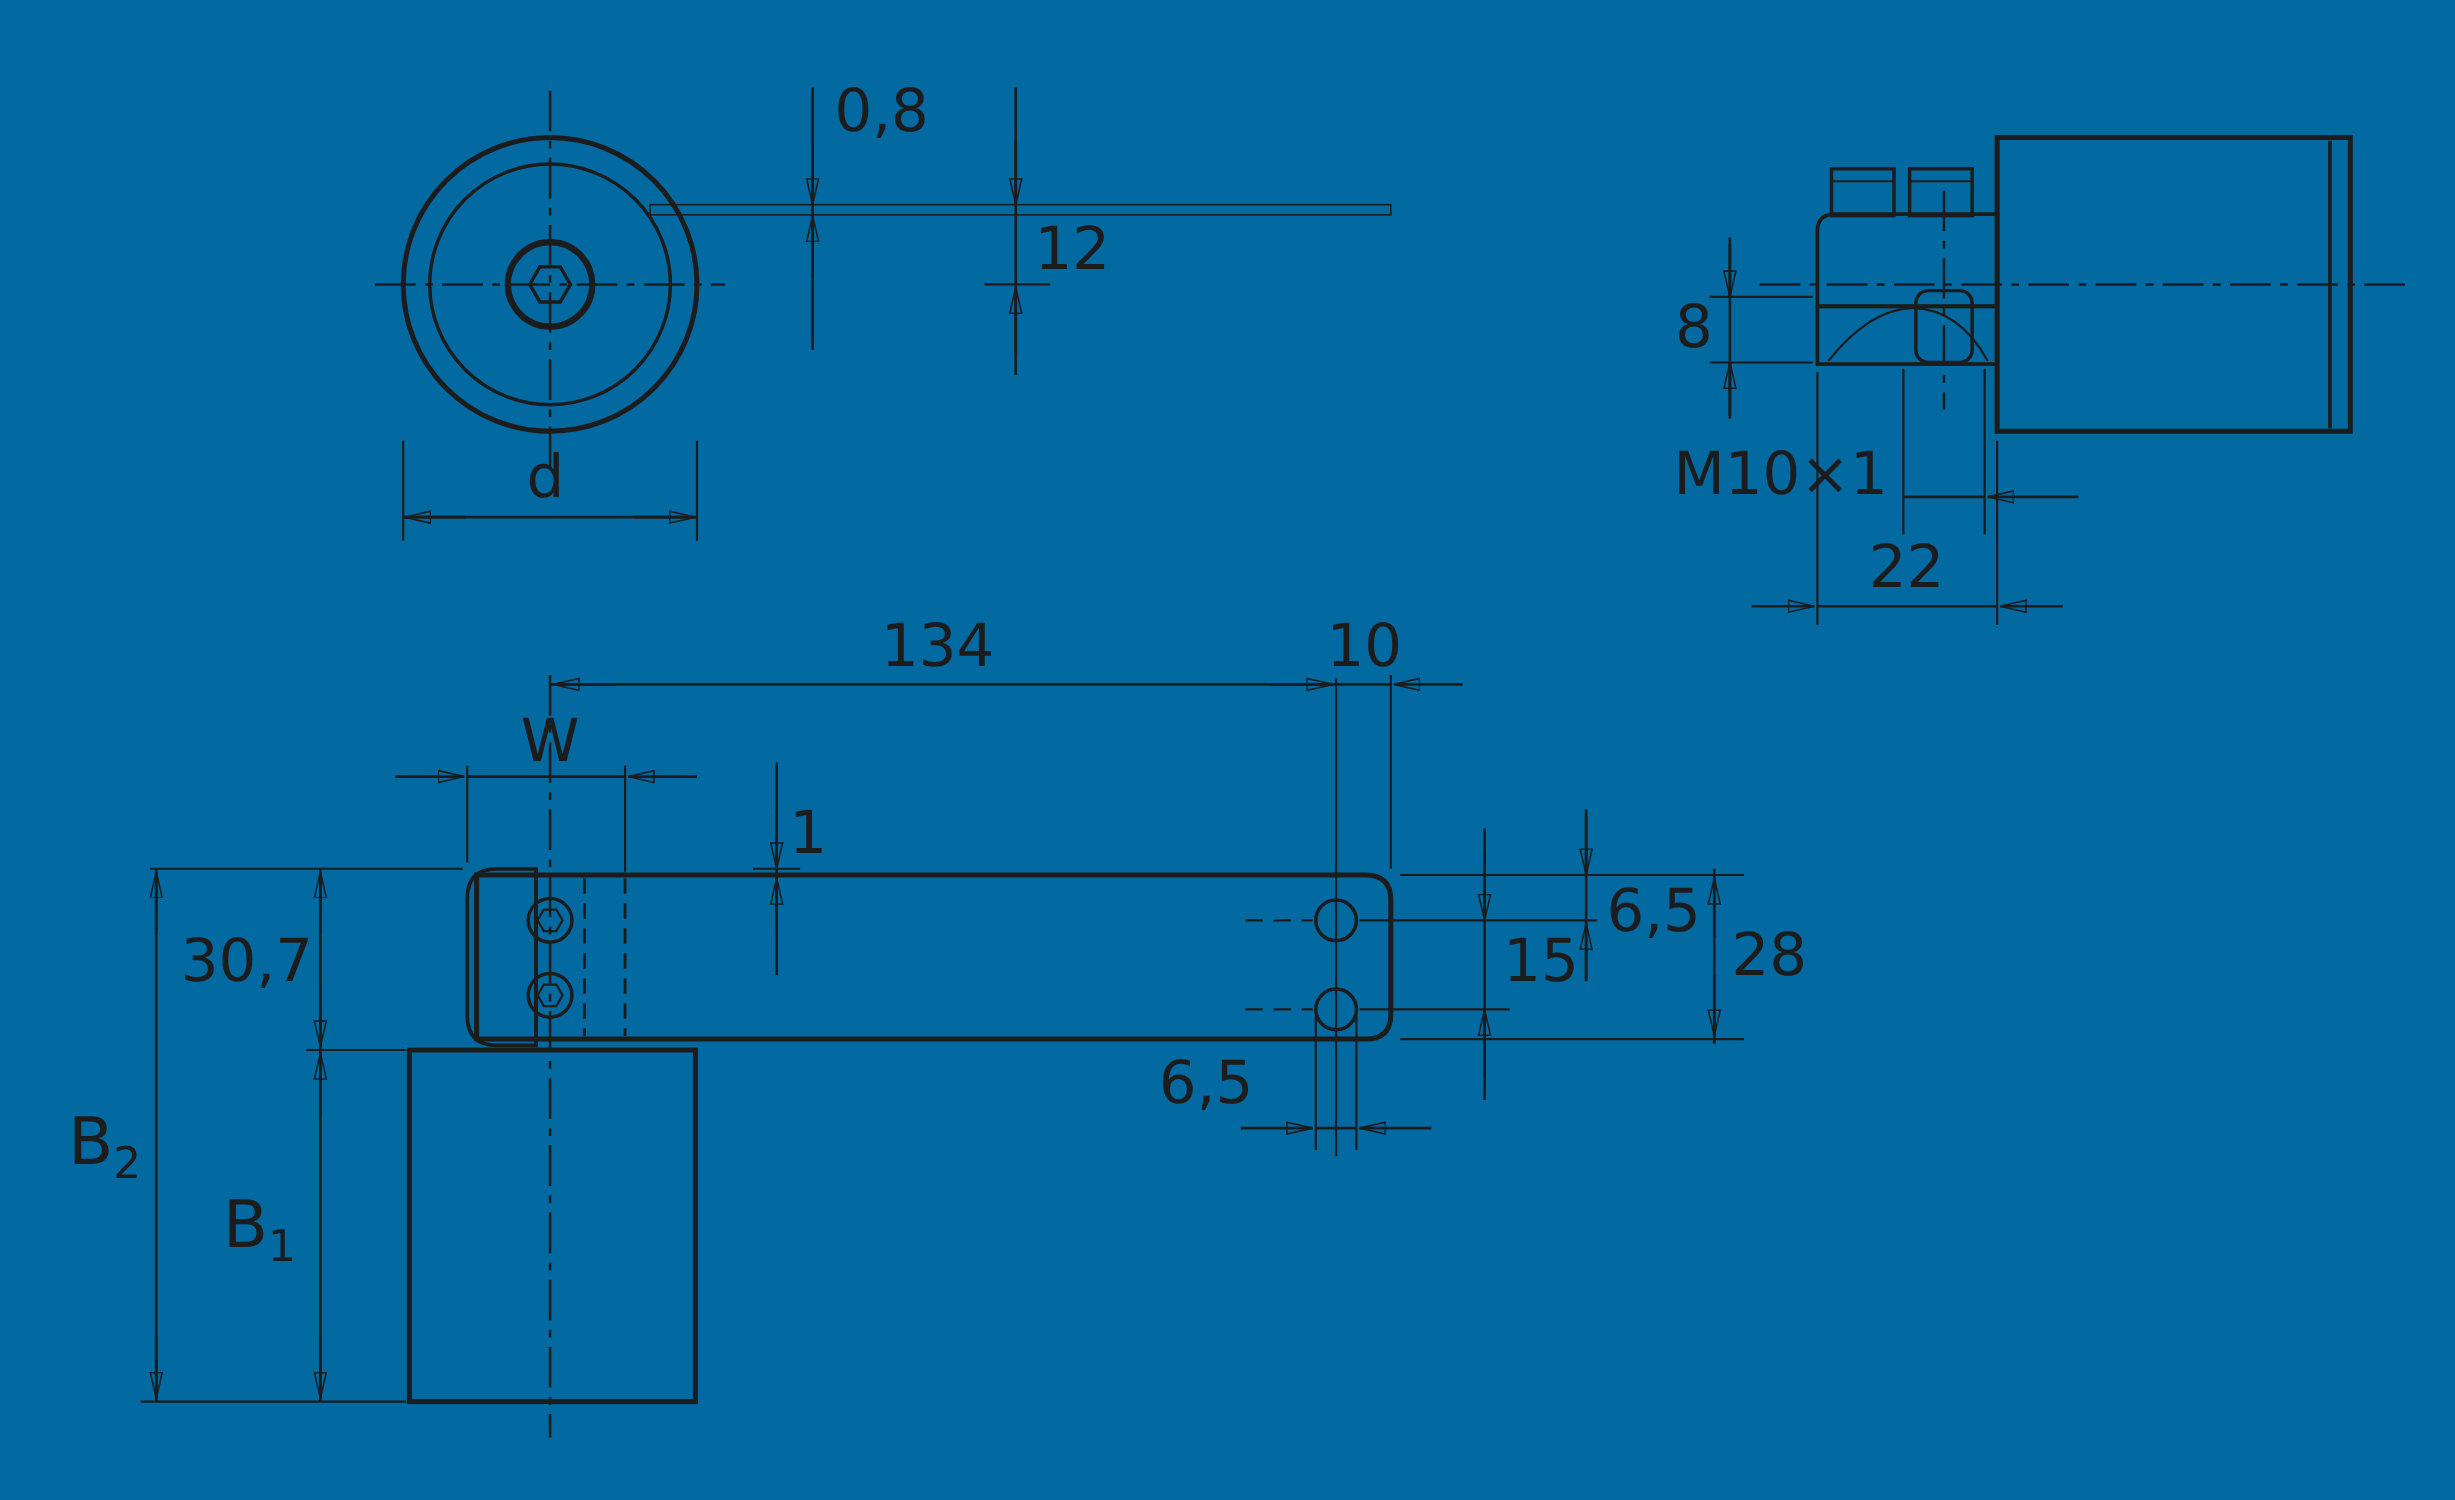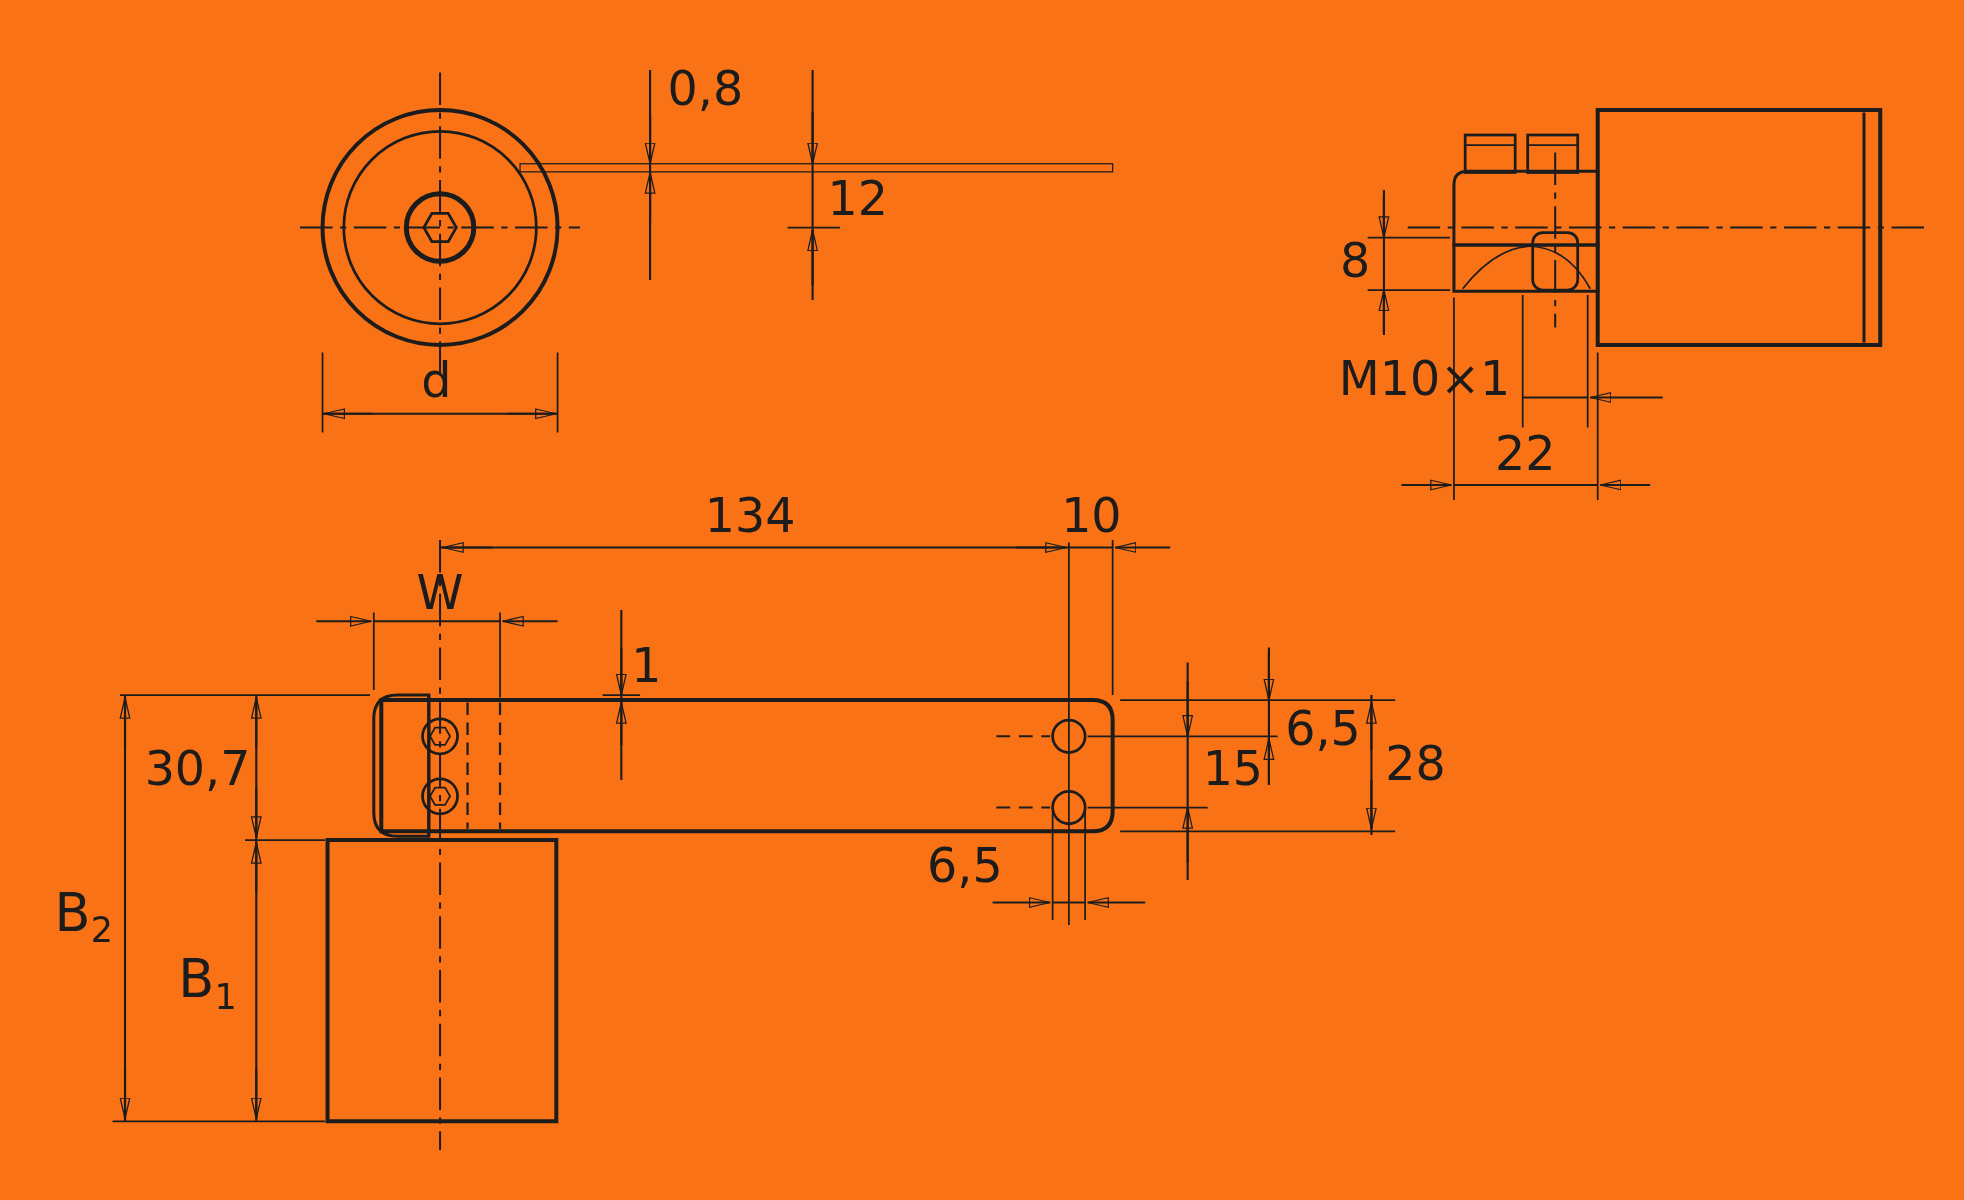--- a/index.html
+++ b/index.html
@@ -1,16 +1,16 @@
 <!DOCTYPE html>
 <html><head>
 <meta charset="utf-8">
 <style>
   html,body{margin:0;padding:0;background:#ffffff;}
-  .stage{width:1964px;height:1200px;background:#f97316;overflow:hidden;}
+  .stage{width:1964px;height:1200px;background:#0369a1;overflow:hidden;}
   svg{display:block;}
   line,path,circle,rect,polygon{stroke:#1c1c1c;fill:none;stroke-linecap:butt;}
   .o3{stroke-width:3.2;} .o2{stroke-width:2.4;} .o22{stroke-width:2.2;}
   .dim{stroke-width:1.7;} .thin{stroke-width:1.4;}
   .cl{stroke-width:1.6;stroke-dasharray:26 6 5 6;}
   .hid{stroke-width:1.8;stroke-dasharray:10 6;}
   .dash{stroke-width:1.5;stroke-dasharray:11 7;}
   text{font-family:"DejaVu Sans","Liberation Sans",sans-serif;font-size:38px;fill:#1c1c1c;stroke:none;}
   .big{font-size:42px;}
   .sub{font-size:28px;}

